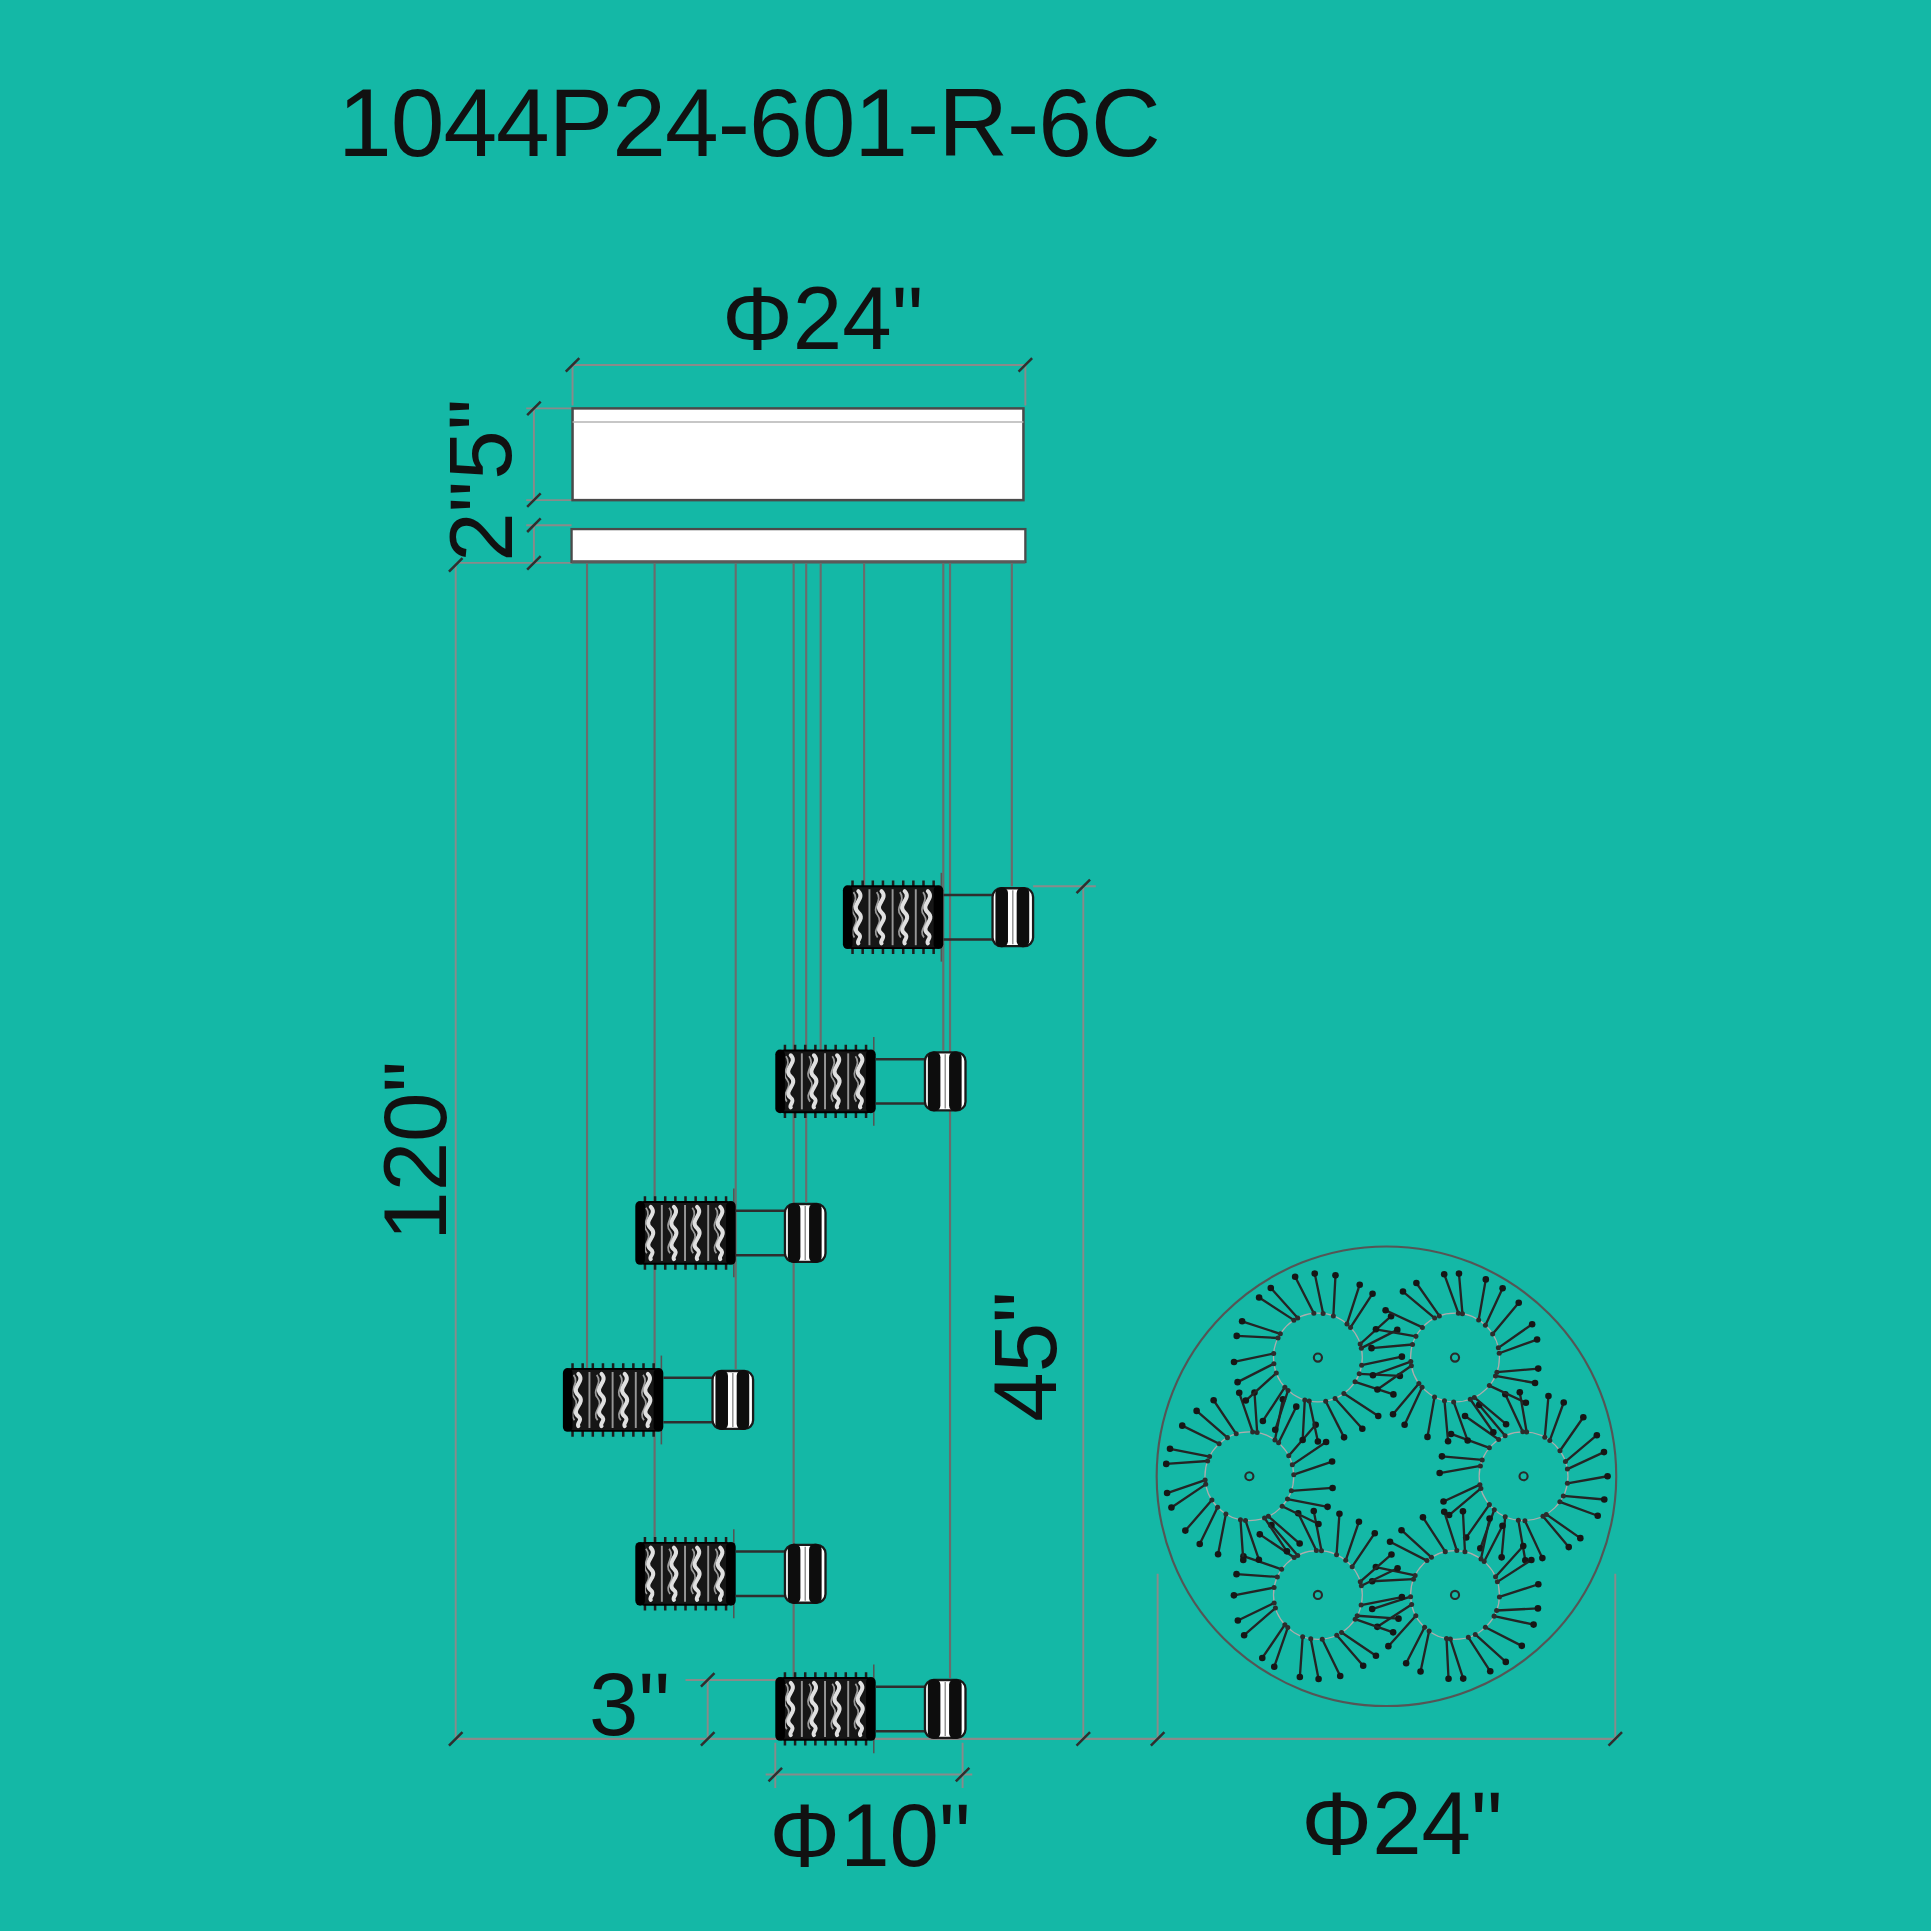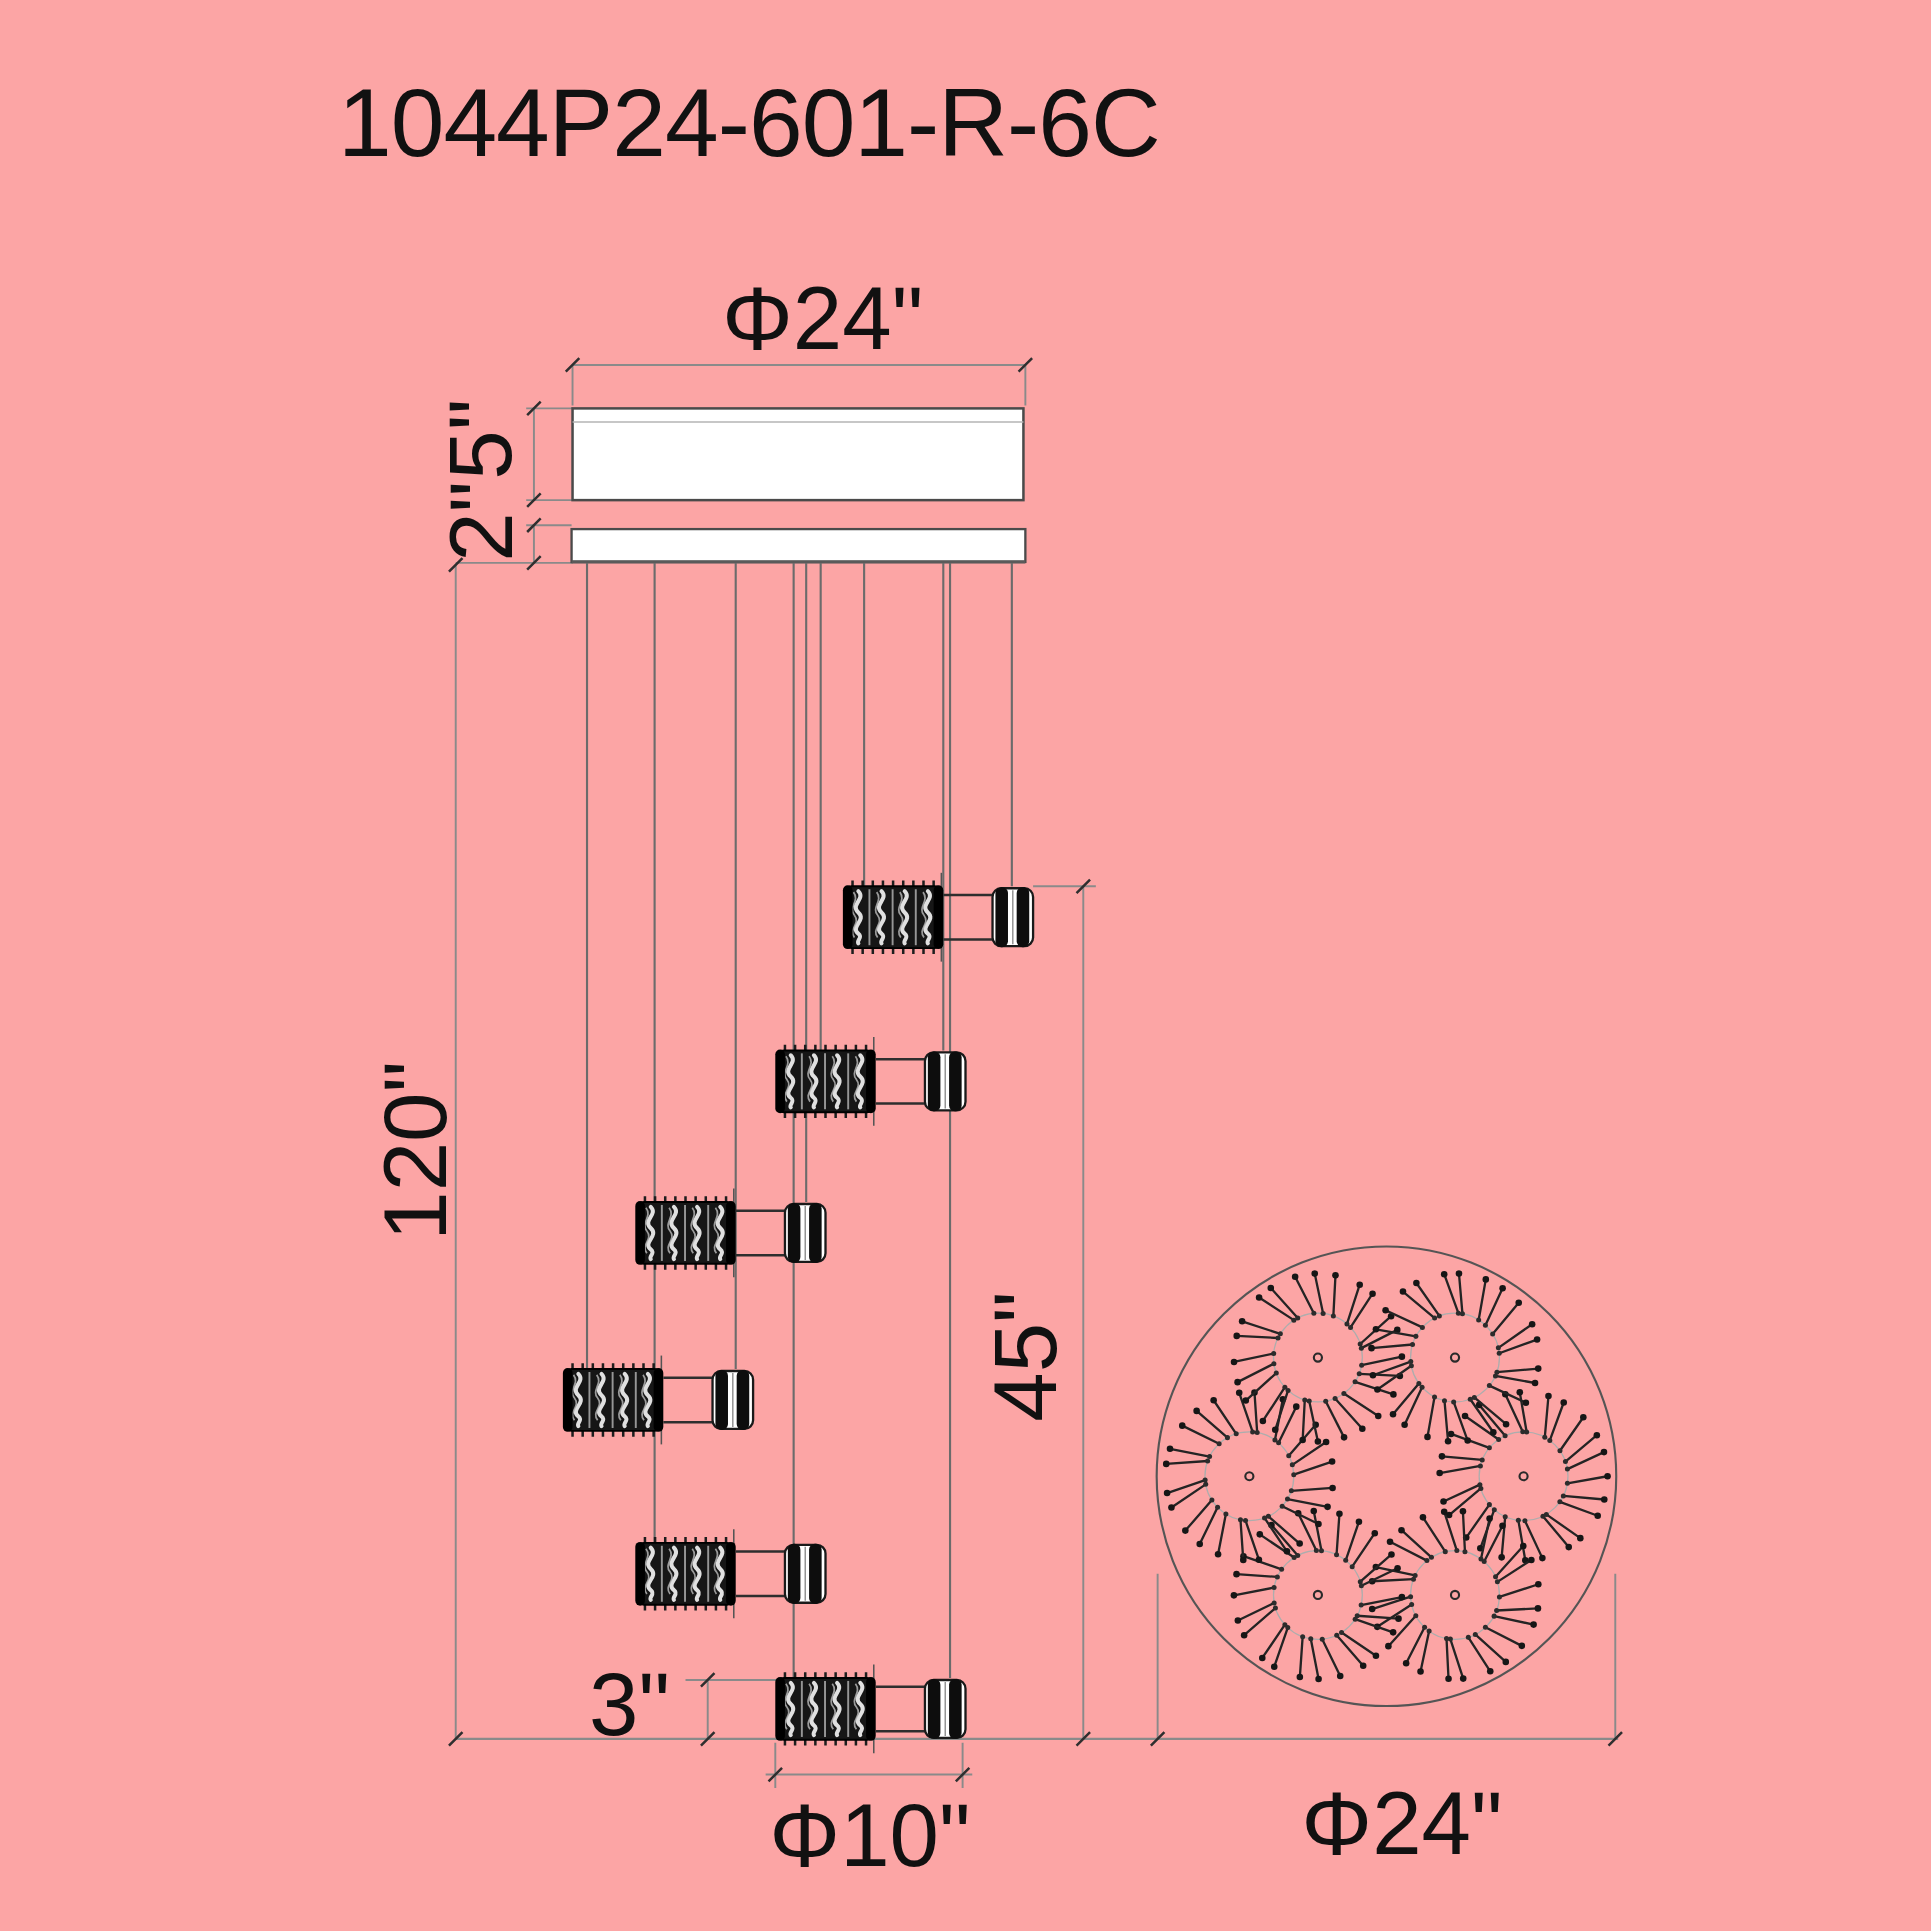--- a/index.html
+++ b/index.html
@@ -1,17 +1,17 @@
 <!DOCTYPE html>
 <html><head>
 <meta charset="utf-8">
 <title>1044P24-601-R-6C</title>
 <style>
   html,body{margin:0;padding:0;background:#ffffff;}
-  .page{position:relative;width:1931px;height:1931px;background:#fca5a5;overflow:hidden;}
+  .page{position:relative;width:1931px;height:1931px;background:#14b8a6;overflow:hidden;}
   svg{display:block;}
   text{font-family:"Liberation Sans", sans-serif;fill:#111111;}
   .dim-label{font-size:92px;}
   .title-label{font-size:100px;letter-spacing:-1px;}
 </style>
 </head>
 <body>
 
 <div class="page">
 <svg id="drawing" width="1931" height="1931" viewBox="0 0 2000 2000">

